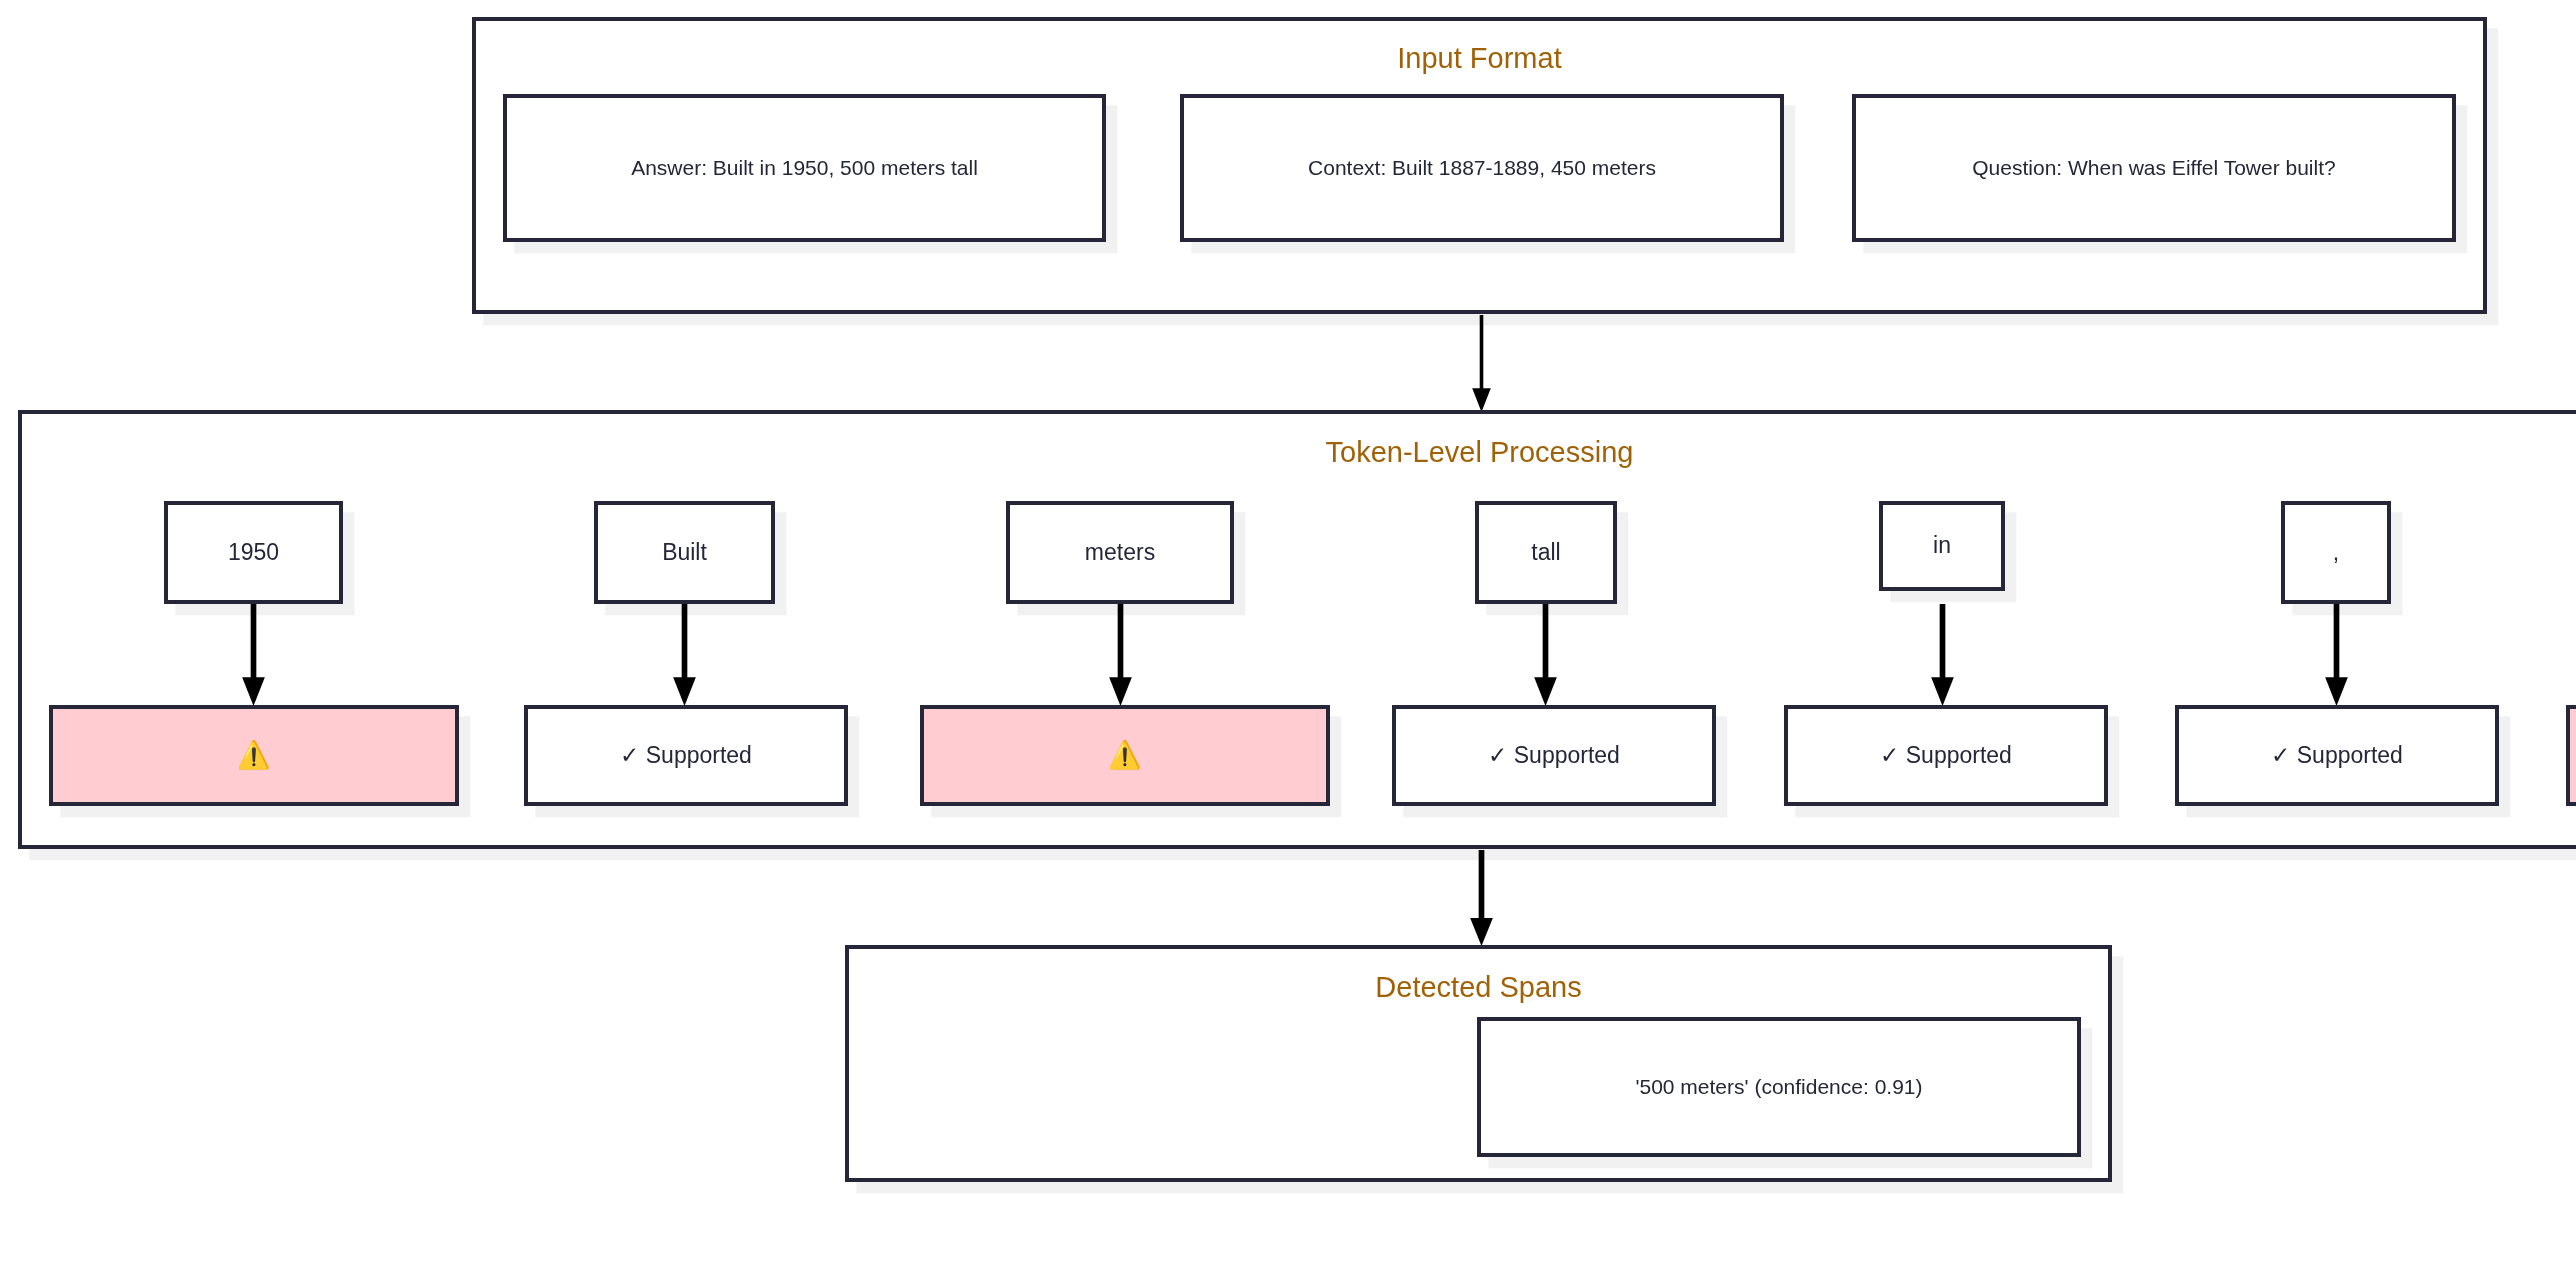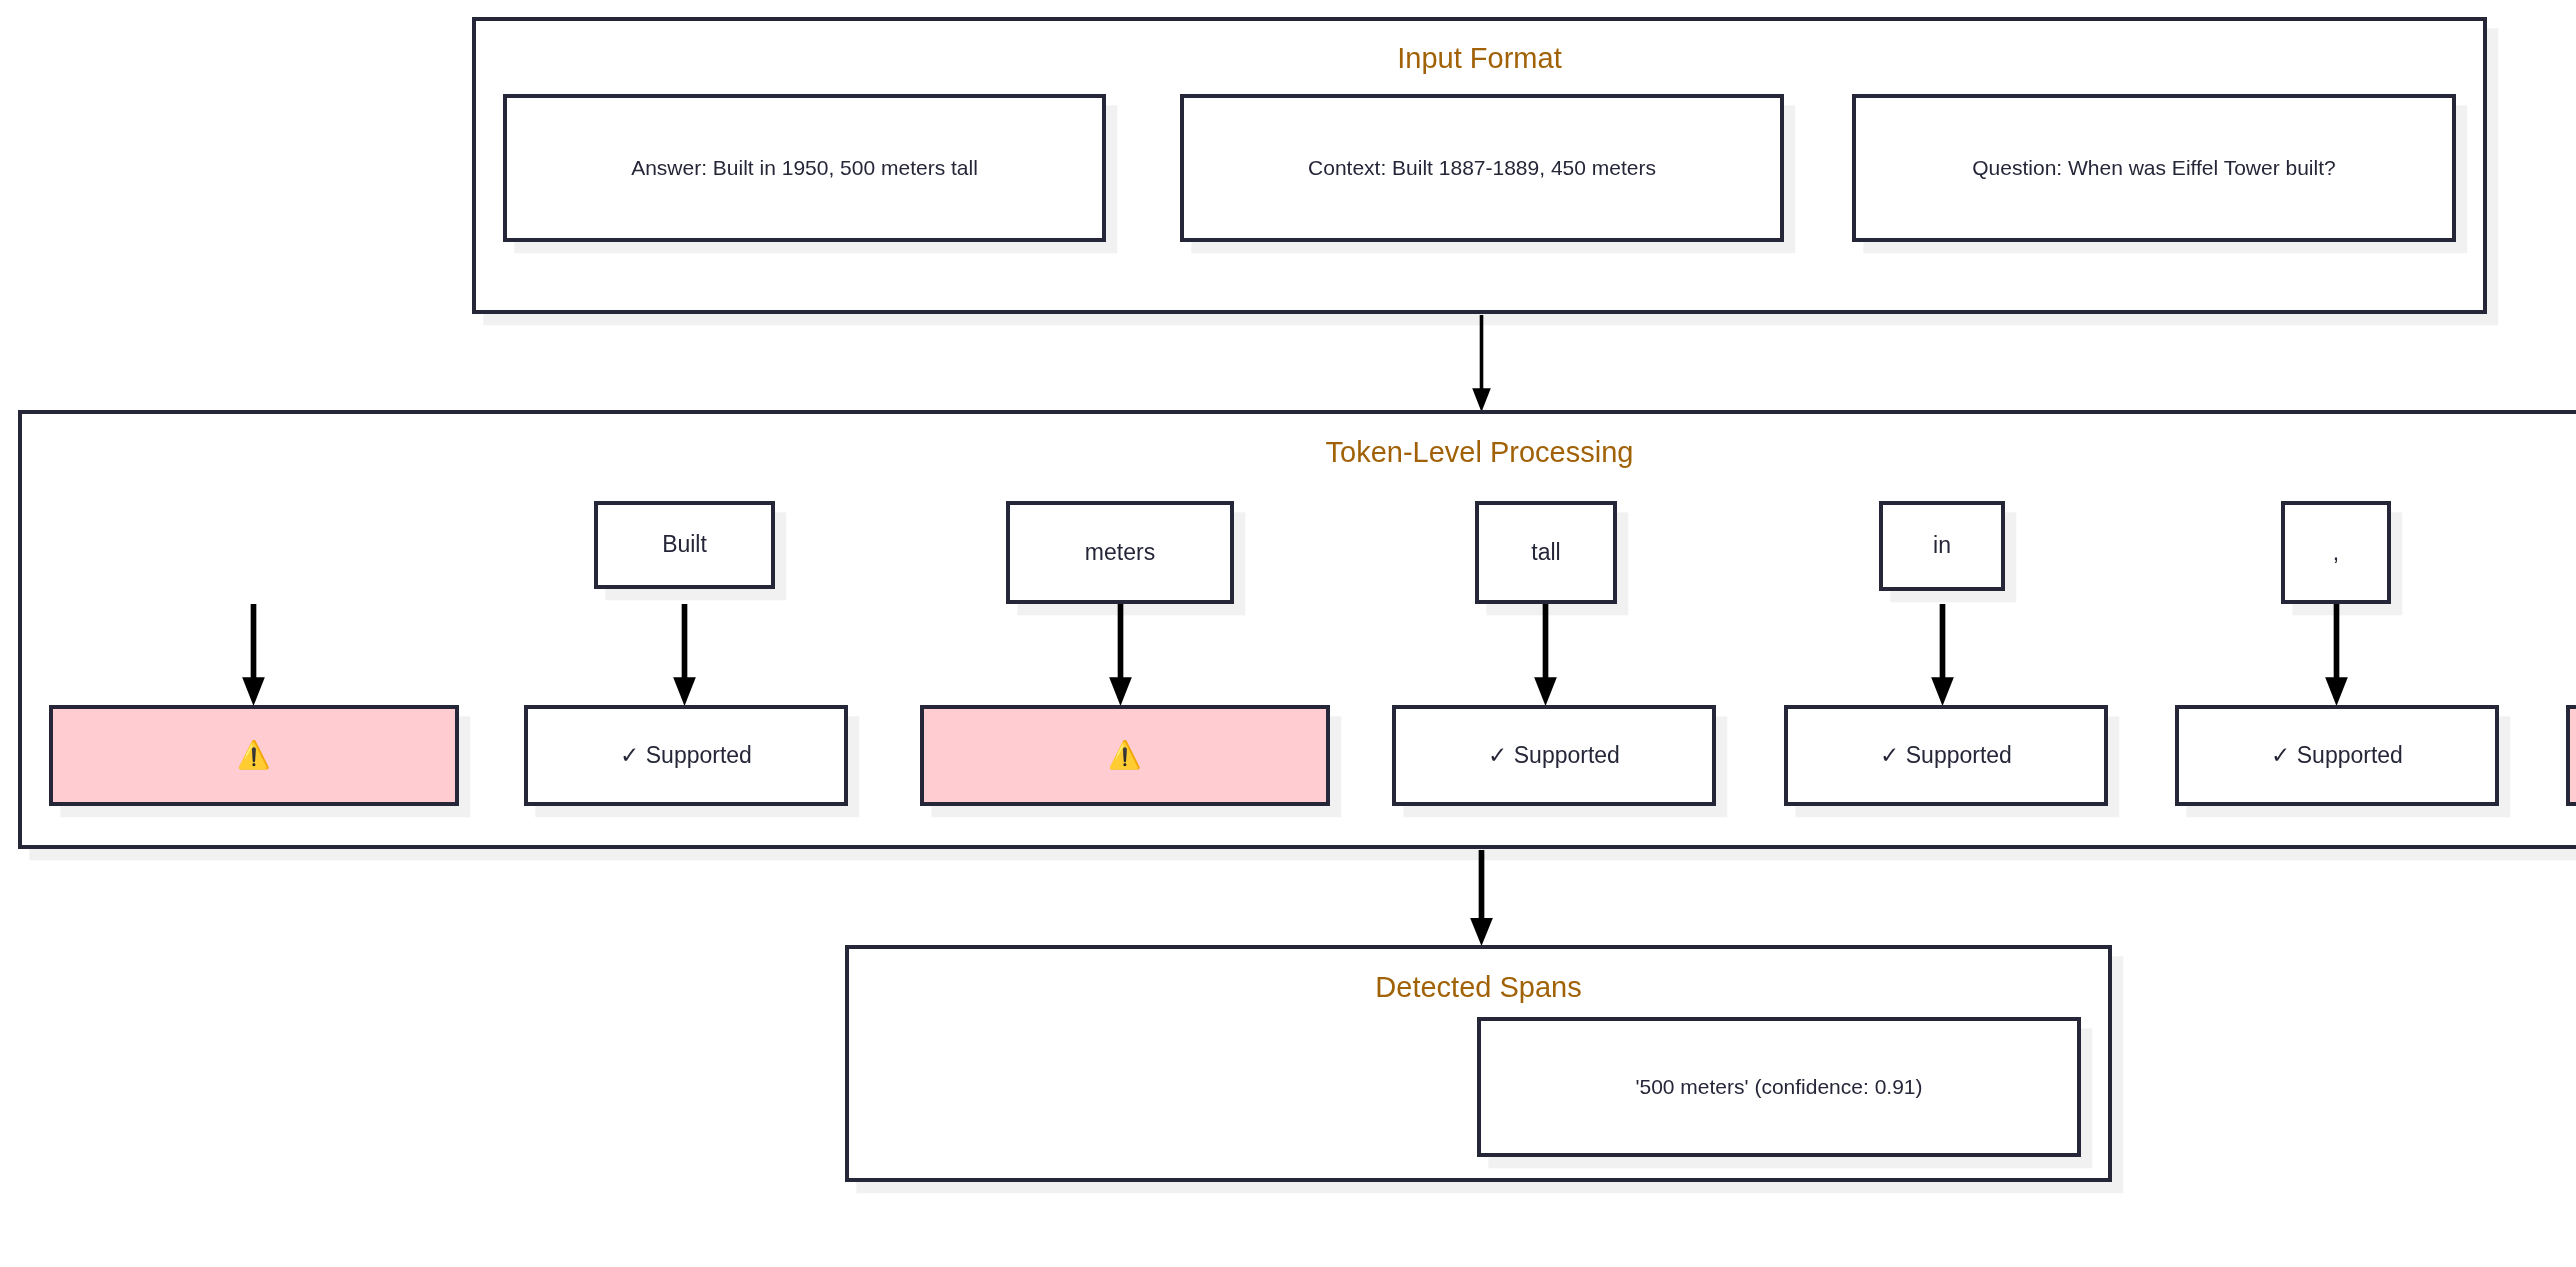--- a/index.html
+++ b/index.html
@@ -106,21 +106,24 @@
     <svg width="31" height="98" viewBox="0 0 60 190">
       <line x1="30" y1="0" x2="30" y2="150" stroke="#000000" stroke-width="7"></line>
       <polygon points="30,188 12,142 48,142" fill="#000000"></polygon>
     </svg>
   </div>
 
   <div class="cluster" style="left:18px; top:410px; width:2923px; height:439px;">
     <div class="cluster-title" style="top:23px;">Token-Level Processing</div>
   </div>
 
-  <div class="node" style="left:594px; top:501px; width:181px; height:88px;">
+  <div class="node" style="left:164px; top:501px; width:179px; height:103px;">
+    <span class="token-text">1950</span>
+  </div>
+  <div class="node" style="left:594px; top:501px; width:181px; height:103px;">
     <span class="token-text">Built</span>
   </div>
   <div class="node" style="left:1475px; top:501px; width:142px; height:103px;">
     <span class="token-text">tall</span>
   </div>
   <div class="node" style="left:1006px; top:501px; width:228px; height:103px;">
     <span class="token-text">meters</span>
   </div>
   <div class="node" style="left:1879px; top:501px; width:126px; height:90px;">
     <span class="token-text">in</span>

